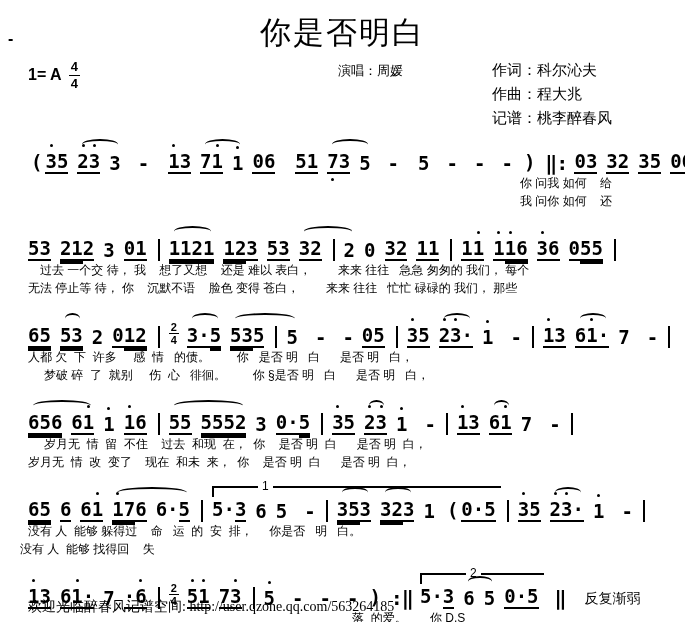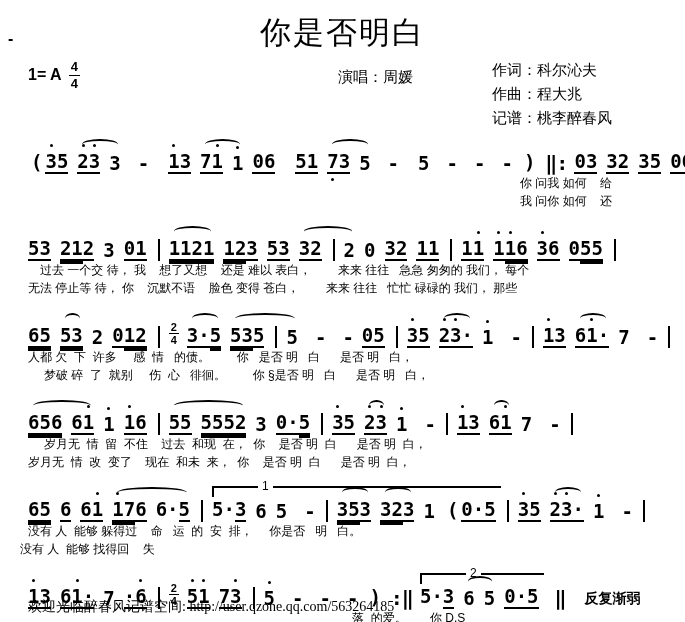--- a/index.html
+++ b/index.html
@@ -9,21 +9,21 @@
     font-family:"Liberation Sans","DejaVu Sans",sans-serif;
   }
   
   .header{position:relative;height:126px;}
   .stray{position:absolute;left:8px;top:30px;font-weight:bold;}
   .title{text-align:center;font-size:31px;font-weight:normal;margin:0;padding-top:12px;letter-spacing:2px;}
   .keysig{position:absolute;left:28px;top:60px;font-size:16px;font-weight:bold;display:flex;align-items:center;gap:7px;}
   .frac{display:inline-flex;flex-direction:column;align-items:center;font-size:13px;line-height:1.05;font-weight:bold;}
   .frac .fnum{border-bottom:1.5px solid #000;padding:0 2px 1px;}
   .frac .fden{padding-top:1px;}
-  .singer{position:absolute;left:338px;top:68px;font-size:15px;}
+  .singer{position:absolute;left:338px;top:62px;font-size:13px;}
   .credits{position:absolute;left:492px;top:58px;font-size:15px;}
   .credits div{line-height:1.6;}
   
   .score{position:absolute;left:0;top:128px;right:0;}
   .system{margin-bottom:5px;}
   .notesrow{
     display:flex;align-items:flex-end;padding-left:28px;height:46px;
     font-family:"DejaVu Sans Mono","Liberation Mono",monospace;
     font-weight:bold;font-size:19px;white-space:nowrap;
   }
@@ -47,21 +47,21 @@
     content:"";position:absolute;top:-11px;left:5px;right:12px;height:9px;
     border-top:2px solid #000;border-radius:50% 50% 0 0;
   }
   .grp.volta{padding-top:16px;}
   .grp.volta::before{
     content:"";position:absolute;top:4px;left:0;right:4px;height:9px;
     border-top:2px solid #000;border-left:2px solid #000;
   }
   .vlabel{position:absolute;top:-3px;left:46px;background:#fff;padding:0 4px;
           font-family:"Liberation Sans",sans-serif;font-size:12px;line-height:14px;font-weight:normal;}
-  .mtxt{font-family:"Liberation Sans",sans-serif;font-size:14px;font-weight:bold;
+  .mtxt{font-family:"Liberation Sans",sans-serif;font-size:14px;font-weight:normal;
         margin-left:12px;line-height:22px;}
   .lyric{white-space:pre;font-size:12px;line-height:18px;}
   
   .footer{position:absolute;left:28px;bottom:6px;font-size:14px;font-family:Liberation Serif, serif;}
 </style>
 </head>
 <body>
 
 <div class="header">
   <span class="stray">-</span>

